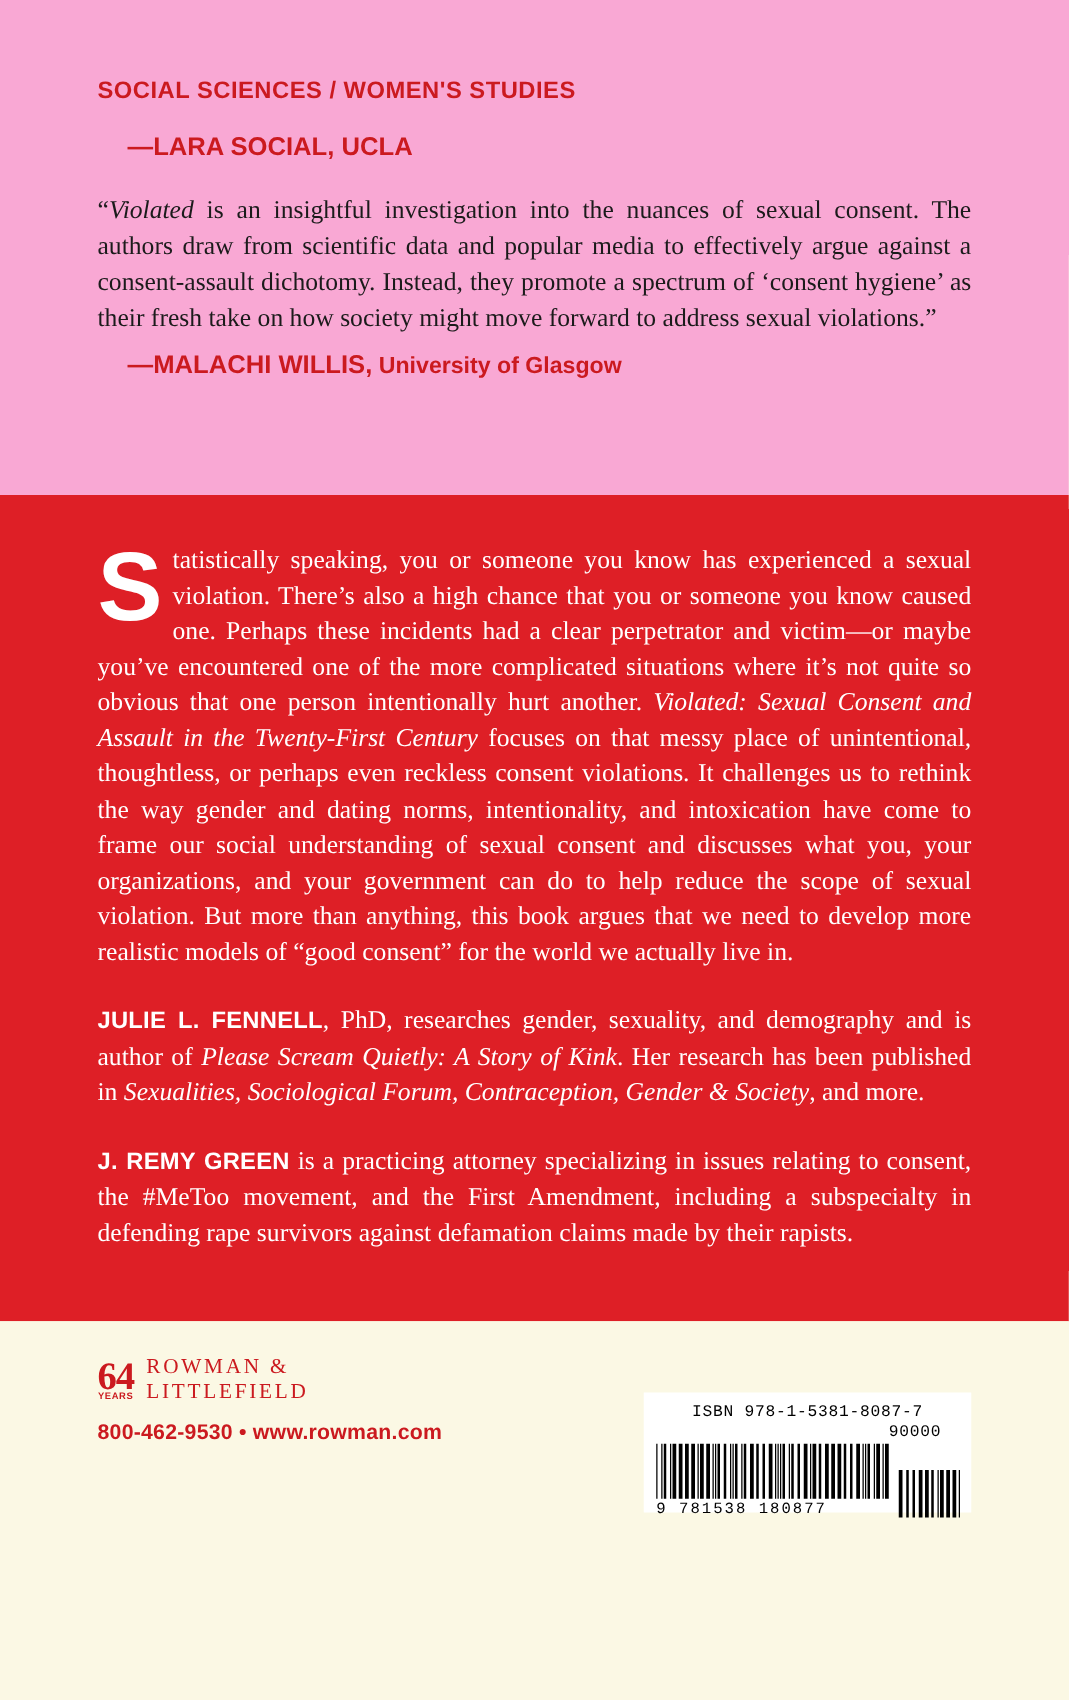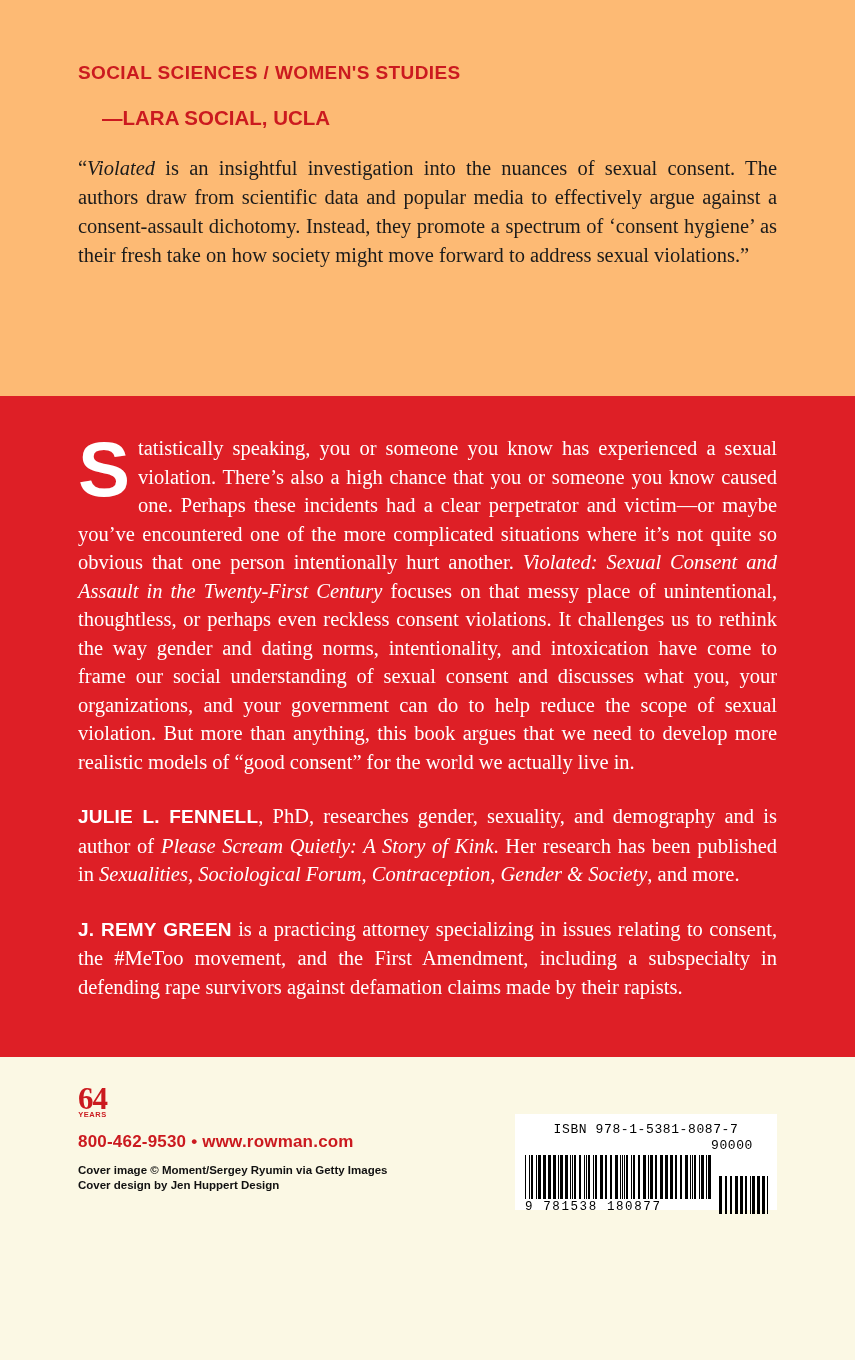--- a/index.html
+++ b/index.html
@@ -18,21 +18,21 @@
     width: 855px;
     height: 1360px;
     background: #fbf8e4;
     display: flex;
     flex-direction: column;
   }
 
   
   .top-section {
     padding: 62px 78px 0 78px;
-    background: #fdba74;
+    background: #f9a8d4;
     flex: 0 0 auto;
     height: 396px;
     box-sizing: border-box;
   }
   .category {
     font-family: "Liberation Sans", sans-serif;
     font-weight: bold;
     color: #cb1a1f;
     font-size: 19px;
     letter-spacing: 0.4px;
@@ -224,20 +224,23 @@
   <div class="top-section">
     <div class="category">SOCIAL SCIENCES / WOMEN'S STUDIES</div>
 
     <div class="attrib">
       <span>—LARA SOCIAL, UCLA</span><span class="small"></span>
     </div>
 
     <p class="blurb">
       <span>“</span><span class="it">Violated</span><span> is an insightful investigation into the nuances of sexual consent. The authors draw from scientific data and popular media to effectively argue against a consent-assault dichotomy. Instead, they promote a spectrum of ‘consent hygiene’ as their fresh take on how society might move forward to address sexual violations.”</span>
     </p>
+    <div class="attrib">
+      <span>—MALACHI WILLIS,</span><span class="small"> University of Glasgow</span>
+    </div>
   </div>
 
   <div class="red-section">
     <p class="body-copy">
       <span class="dropcap">S</span><span>tatistically speaking, you or someone you know has experienced a sexual violation. There’s also a high chance that you or someone you know caused one. Perhaps these incidents had a clear perpetrator and victim—or maybe you’ve encountered one of the more complicated situations where it’s not quite so obvious that one person intentionally hurt another. </span><span class="it">Violated: Sexual Consent and Assault in the Twenty-First Century</span><span> focuses on that messy place of unintentional, thoughtless, or perhaps even reckless consent violations. It challenges us to rethink the way gender and dating norms, intentionality, and intoxication have come to frame our social understanding of sexual consent and discusses what you, your organizations, and your government can do to help reduce the scope of sexual violation. But more than anything, this book argues that we need to develop more realistic models of “good consent” for the world we actually live in.</span>
     </p>
 
     <p class="bio">
       <span class="name">JULIE L. FENNELL</span><span>, PhD, researches gender, sexuality, and demography and is author of </span><span class="it">Please Scream Quietly: A Story of Kink</span><span>. Her research has been published in </span><span class="it">Sexualities, Sociological Forum, Contraception, Gender &amp; Society</span><span>, and more.</span>
     </p>
@@ -247,26 +250,26 @@
     </p>
   </div>
 
   <div class="footer">
     <div class="footer-left">
       <div class="logo-row">
         <div class="anniv">
           <span class="num">64</span>
           <span class="yrs">YEARS</span>
         </div>
+        <div class="rl-name">
+          <div>ROWMAN &amp;</div>
+          <div>LITTLEFIELD</div>
+        </div>
       </div>
       <div class="phone-web">800-462-9530 • www.rowman.com</div>
-      <div class="credits">
-        <div>Cover image © Moment/Sergey Ryumin via Getty Images</div>
-        <div>Cover design by Jen Huppert Design</div>
-      </div>
     </div>
 
     <div class="barcode-box">
       <div class="isbn-text">ISBN 978-1-5381-8087-7</div>
       <div class="price-code">90000</div>
       <div class="barcode-inner">
         <div class="main-bars">
           <div class="bars" id="mainbars">
               <div class="b" style="width: 1px;"></div>
               <div style="width: 3px; height: 100%;"></div>

